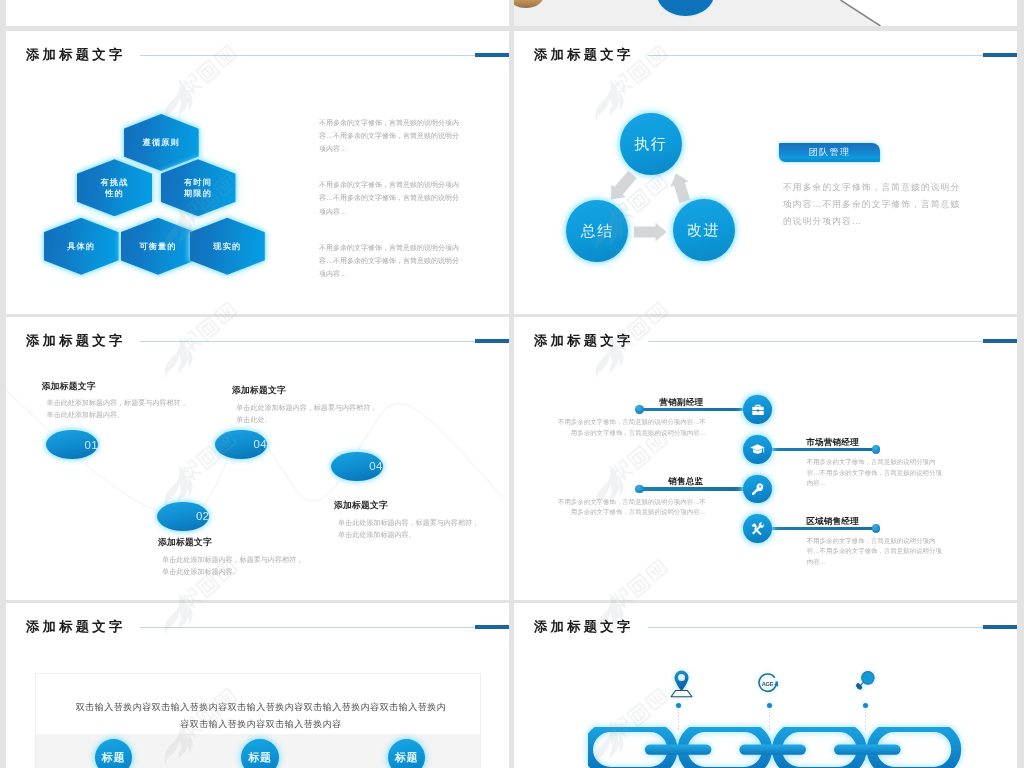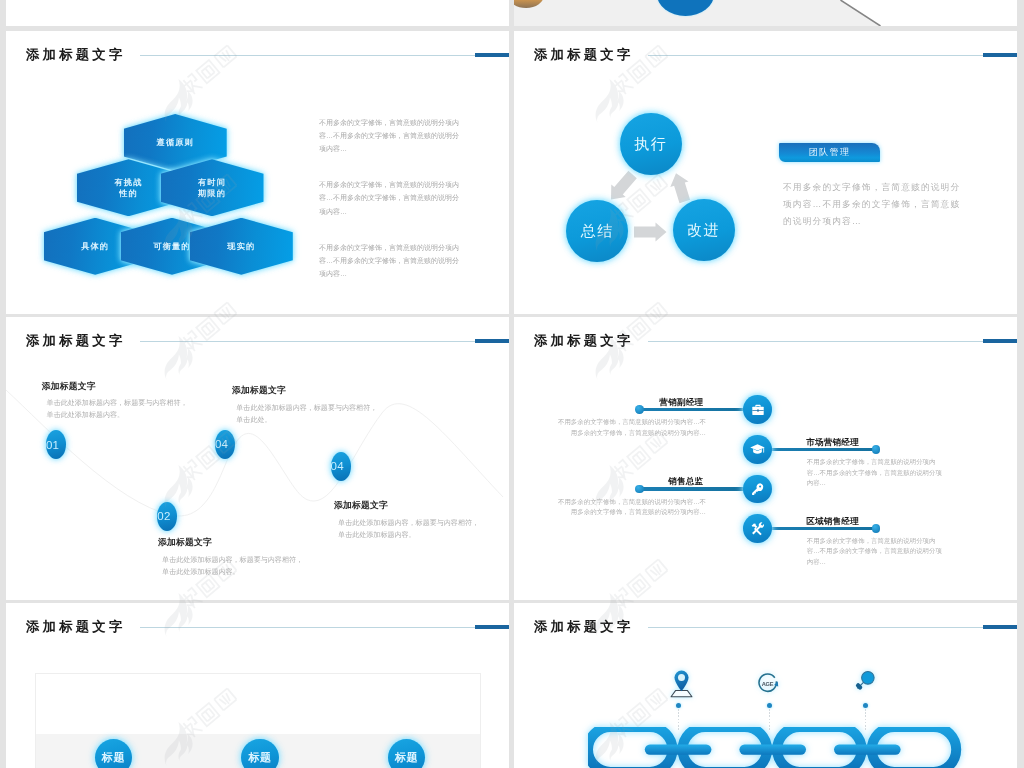--- a/index.html
+++ b/index.html
@@ -14,21 +14,21 @@
   #sl4{left:514px;top:317px;}
   #sl5{left:6px;top:603px;height:165px;}
   #sl6{left:514px;top:603px;height:165px;}
   .hdr-title{position:absolute;left:20px;top:17px;font-size:13.4px;font-weight:bold;color:#1c1c1c;
      letter-spacing:3.2px;white-space:nowrap;line-height:14px;}
   .hdr-line{position:absolute;left:134px;top:23.5px;right:34px;height:1.2px;background:#bdd6e0;}
   .hdr-cap{position:absolute;right:0;top:22px;width:34px;height:4px;background:#1a659f;}
 
   
   .hexcell{position:absolute;width:75px;height:57px;
-     filter:drop-shadow(0 0 3px rgba(120,220,255,.85)) drop-shadow(0 0 1.5px rgba(150,235,255,.75));padding-left:28px;}
+     filter:drop-shadow(0 0 3px rgba(120,220,255,.85)) drop-shadow(0 0 1.5px rgba(150,235,255,.75));}
   .hex{position:absolute;inset:0;
      background:linear-gradient(96deg,#1370bd 0%,#1078c5 28%,#0a8ed5 62%,#049fe7 100%);
      clip-path:polygon(50% 0%,100% 25.5%,100% 74.5%,50% 100%,0% 74.5%,0% 25.5%);
      display:flex;align-items:center;justify-content:center;}
   .hexlab{color:#dff5ff;font-size:8.2px;font-weight:bold;letter-spacing:1.1px;text-align:center;
      line-height:11px;white-space:pre;}
   .s1-para{position:absolute;left:313px;width:141px;font-size:7px;color:#a6a6a6;
      line-height:13.4px;letter-spacing:0;}
 
   
@@ -40,24 +40,24 @@
   .s2-clab{color:#e2f8ff;font-size:15px;letter-spacing:1.5px;}
   .s2-badge{position:absolute;left:265px;top:112px;width:101px;height:19px;
      background:linear-gradient(180deg,#1a6fbb 0%,#1588d3 52%,#0e9ade 78%,#0b8ccd 100%);
      border-radius:1px 8px 1px 6px;display:flex;align-items:center;justify-content:center;
      box-shadow:0 0 4px rgba(125,220,255,.9);}
   .s2-badge span{color:#e8f8ff;font-size:9px;font-weight:normal;letter-spacing:1.4px;}
   .s2-para{position:absolute;left:269px;top:148px;width:180px;font-size:8.75px;color:#b3b3b3;line-height:17.2px;letter-spacing:1.1px;}
 
   
   .s3-curve{position:absolute;left:0;top:0;}
-  .s3-num{position:absolute;width:20px;height:29px;border-radius:50%;
+  .s3-num{position:absolute;width:52px;height:29px;border-radius:50%;
      background:linear-gradient(168deg,#1ba2e0 0%,#0f8fd2 48%,#0a6fb3 100%);
      filter:drop-shadow(0 0 3px rgba(130,220,255,.9)) drop-shadow(0 0 1.5px rgba(160,235,255,.7));
-     display:flex;align-items:center;justify-content:flex-start;}
+     display:flex;align-items:center;justify-content:flex-end;}
   .s3-numlab{color:#c8efff;font-size:11.5px;letter-spacing:.3px;}
   .s3-block{position:absolute;width:150px;}
   .s3-h{font-size:8.8px;font-weight:bold;color:#2a2a2a;letter-spacing:.2px;line-height:9px;}
   .s3-b{font-size:7.05px;color:#adadad;line-height:12.3px;margin-top:6.5px;width:141px;}
 
   
   .s4-row{position:absolute;left:0;width:503px;height:0;}
   .s4-icon{position:absolute;left:229.3px;top:-14.4px;width:28.8px;height:28.8px;border-radius:50%;
      background:linear-gradient(168deg,#1ba4e2 0%,#0f92d4 50%,#0b78bd 100%);
      filter:drop-shadow(0 0 3.5px rgba(130,220,255,.9)) drop-shadow(0 0 1.5px rgba(160,235,255,.7));
@@ -300,20 +300,21 @@
   </div>
   <div class="slide" id="sl5">
   <div class="hdr">
     <div class="hdr-title">添加标题文字</div>
     <div class="hdr-line"></div>
     <div class="hdr-cap"></div>
   </div>
   <div class="s5-panel">
     <div class="s5-band"></div>
   </div>
+  <div class="s5-body">双击输入替换内容双击输入替换内容双击输入替换内容双击输入替换内容双击输入替换内容双击输入替换内容双击输入替换内容</div>
   <div class="s5-chip" style="left:88.8px">
     <span>标题</span>
   </div>
   <div class="s5-chip" style="left:235.4px">
     <span>标题</span>
   </div>
   <div class="s5-chip" style="left:382.0px">
     <span>标题</span>
   </div>
   </div>

